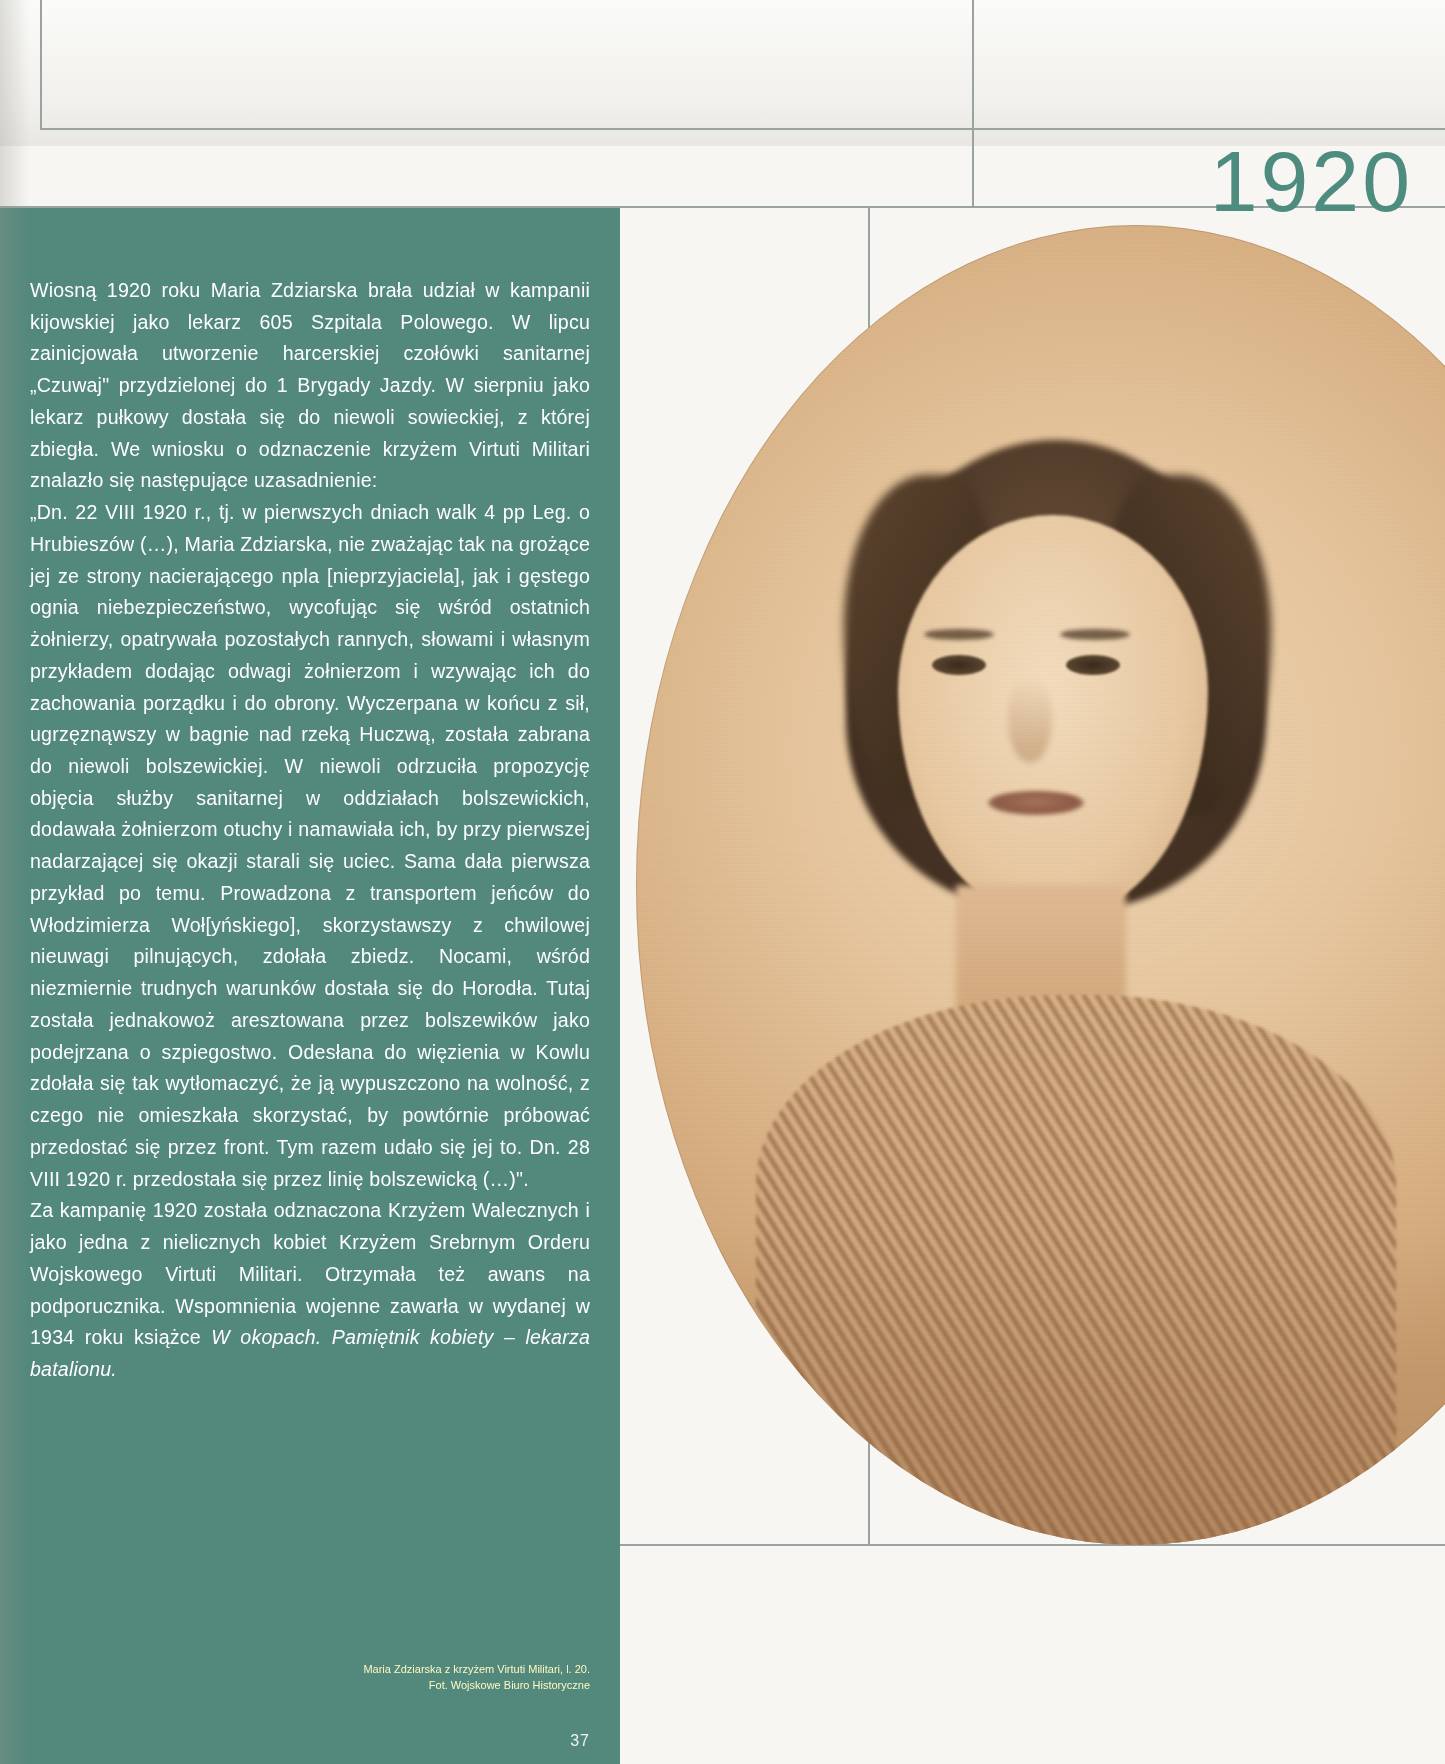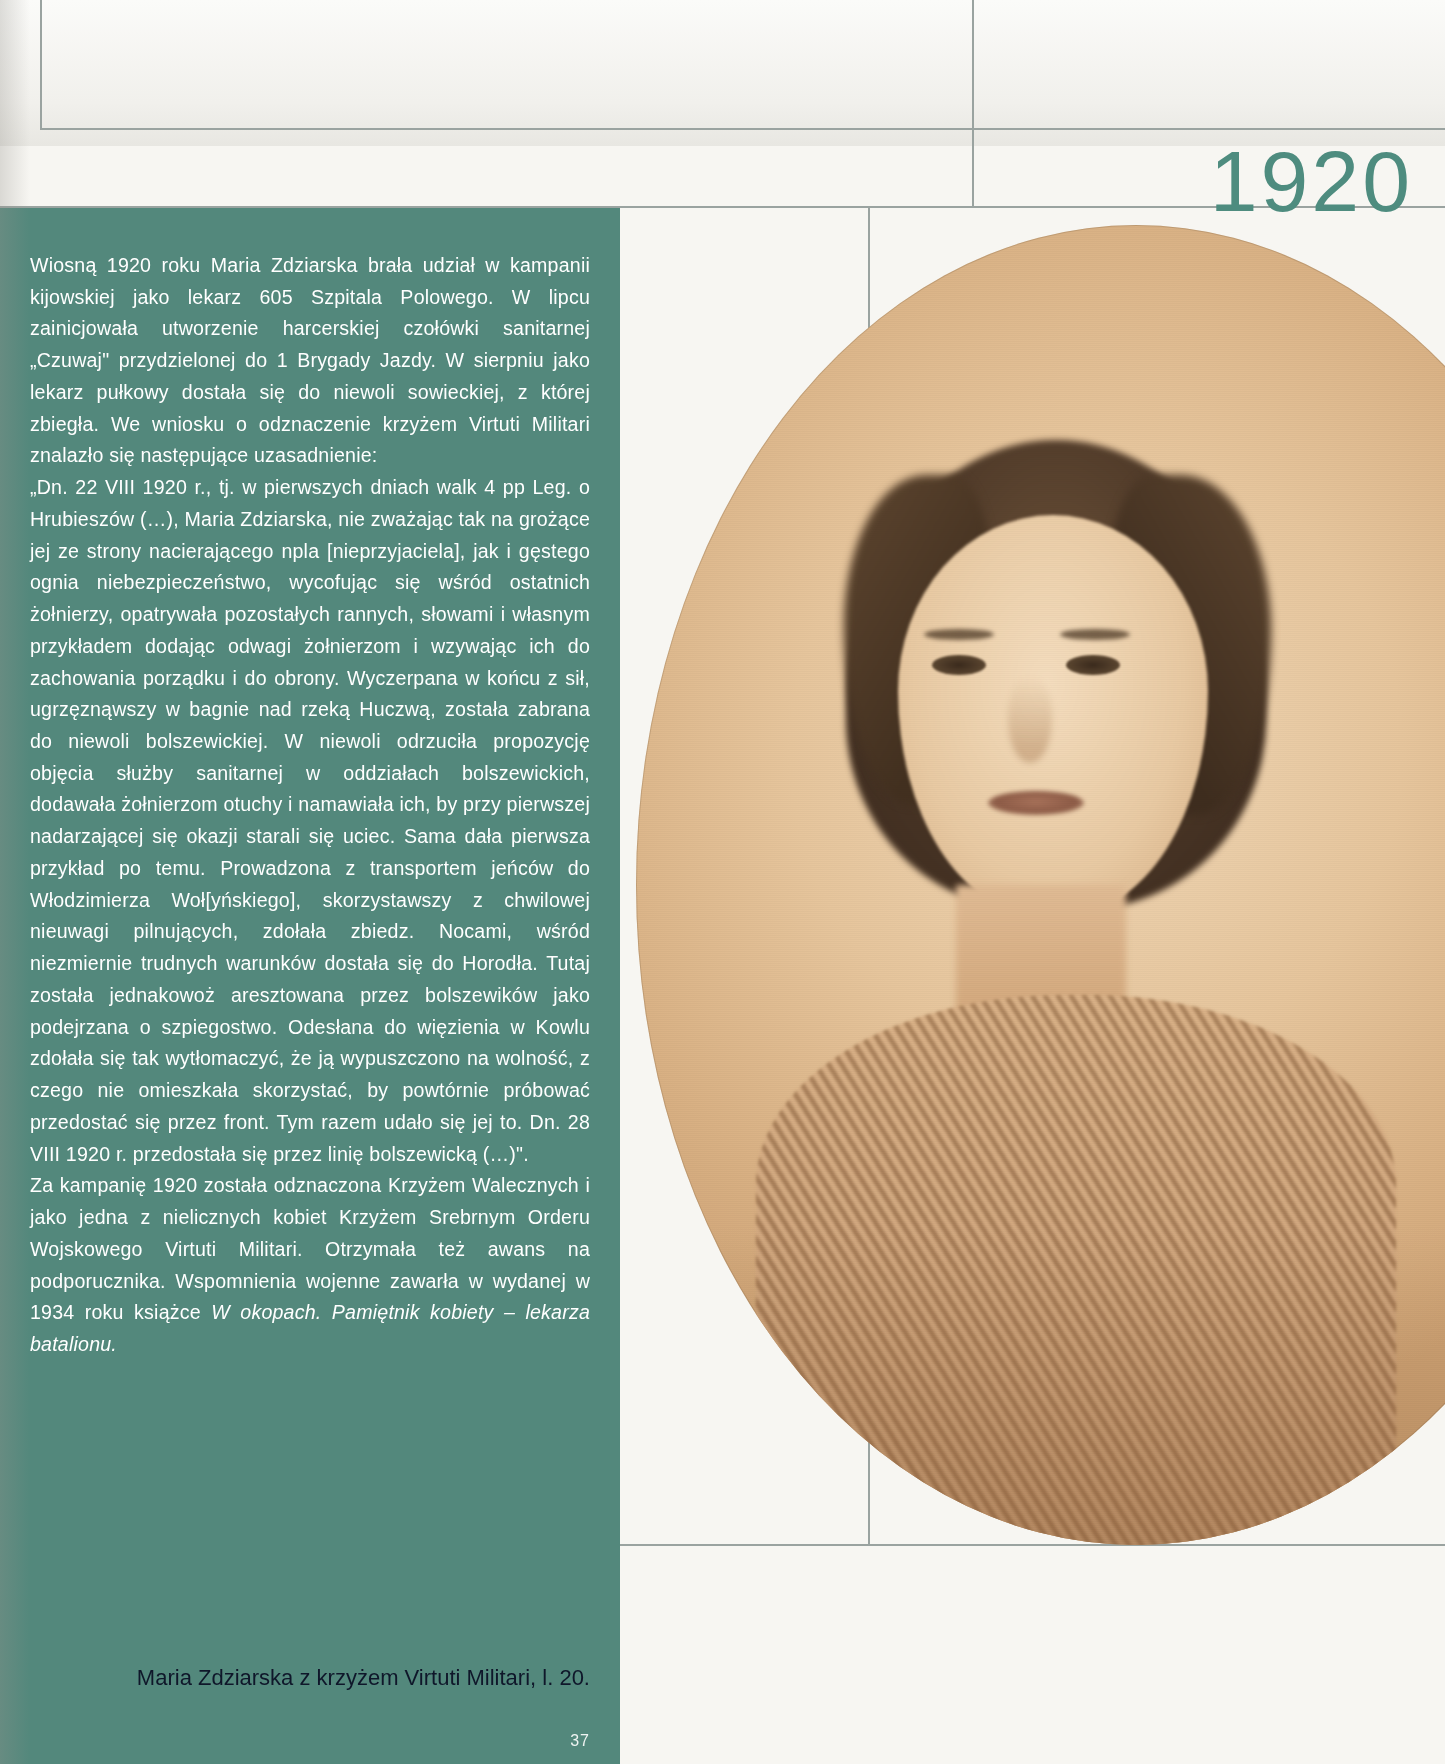--- a/index.html
+++ b/index.html
@@ -75,38 +75,39 @@
     box-sizing: border-box;
     padding: 42px 30px 10px 30px;
   }
   .green-col .body-text {
     font-size: 19.6px;
     line-height: 1.62;
     letter-spacing: 0.2px;
     text-align: justify;
     font-family: "Liberation Sans", sans-serif;
     font-weight: 300;
+    margin-top: 25px;
   }
   .green-col .body-text p {
     margin: 0;
   }
   .green-col .quote {
     font-weight: 400;
   }
   .italic { font-style: italic; }
 
   .caption {
     position: absolute;
     right: 30px;
     bottom: 70px;
     width: 520px;
     text-align: right;
-    font-size: 22px;
+    font-size: 11px;
     line-height: 1.45;
-    color: #0f172a;
+    color: #fef9c3;
     font-weight: 300;
   }
   .folio {
     position: absolute;
     right: 30px;
     bottom: 14px;
     font-size: 16px;
     color: #eef3f1;
     letter-spacing: 1px;
   }
@@ -249,19 +250,20 @@
 
   <div class="green-col">
     <div class="body-text">
       <p>Wiosną 1920 roku Maria Zdziarska brała udział w kampanii kijowskiej jako lekarz 605 Szpitala Polowego. W lipcu zainicjowała utworzenie harcerskiej czołówki sanitarnej „Czuwaj" przydzielonej do 1 Brygady Jazdy. W sierpniu jako lekarz pułkowy dostała się do niewoli sowieckiej, z której zbiegła. We wniosku o odznaczenie krzyżem Virtuti Militari znalazło się następujące uzasadnienie:</p>
       <p class="quote">„Dn. 22 VIII 1920 r., tj. w pierwszych dniach walk 4 pp Leg. o Hrubieszów (…), Maria Zdziarska, nie zważając tak na grożące jej ze strony nacierającego npla [nieprzyjaciela], jak i gęstego ognia niebezpieczeństwo, wycofując się wśród ostatnich żołnierzy, opatrywała pozostałych rannych, słowami i własnym przykładem dodając odwagi żołnierzom i wzywając ich do zachowania porządku i do obrony. Wyczerpana w końcu z sił, ugrzęznąwszy w bagnie nad rzeką Huczwą, została zabrana do niewoli bolszewickiej. W niewoli odrzuciła propozycję objęcia służby sanitarnej w oddziałach bolszewickich, dodawała żołnierzom otuchy i namawiała ich, by przy pierwszej nadarzającej się okazji starali się uciec. Sama dała pierwsza przykład po temu. Prowadzona z transportem jeńców do Włodzimierza Woł[yńskiego], skorzystawszy z chwilowej nieuwagi pilnujących, zdołała zbiedz. Nocami, wśród niezmiernie trudnych warunków dostała się do Horodła. Tutaj została jednakowoż aresztowana przez bolszewików jako podejrzana o szpiegostwo. Odesłana do więzienia w Kowlu zdołała się tak wytłomaczyć, że ją wypuszczono na wolność, z czego nie omieszkała skorzystać, by powtórnie próbować przedostać się przez front. Tym razem udało się jej to. Dn. 28 VIII 1920 r. przedostała się przez linię bolszewicką (…)".</p>
       <p><span>Za kampanię 1920 została odznaczona Krzyżem Walecznych i jako jedna z nielicznych kobiet Krzyżem Srebrnym Orderu Wojskowego Virtuti Militari. Otrzymała też awans na podporucznika. Wspomnienia wojenne zawarła w wydanej w 1934 roku książce </span><span class="italic">W okopach. Pamiętnik kobiety – lekarza batalionu.</span></p>
     </div>
 
     <div class="caption">
       <div>Maria Zdziarska z krzyżem Virtuti Militari, l. 20.</div>
+      <div>Fot. Wojskowe Biuro Historyczne</div>
     </div>
 
     <div class="folio">37</div>
   </div>
 
   <div class="paper-shadow-left"></div>
 </div>
 
 </body></html>

